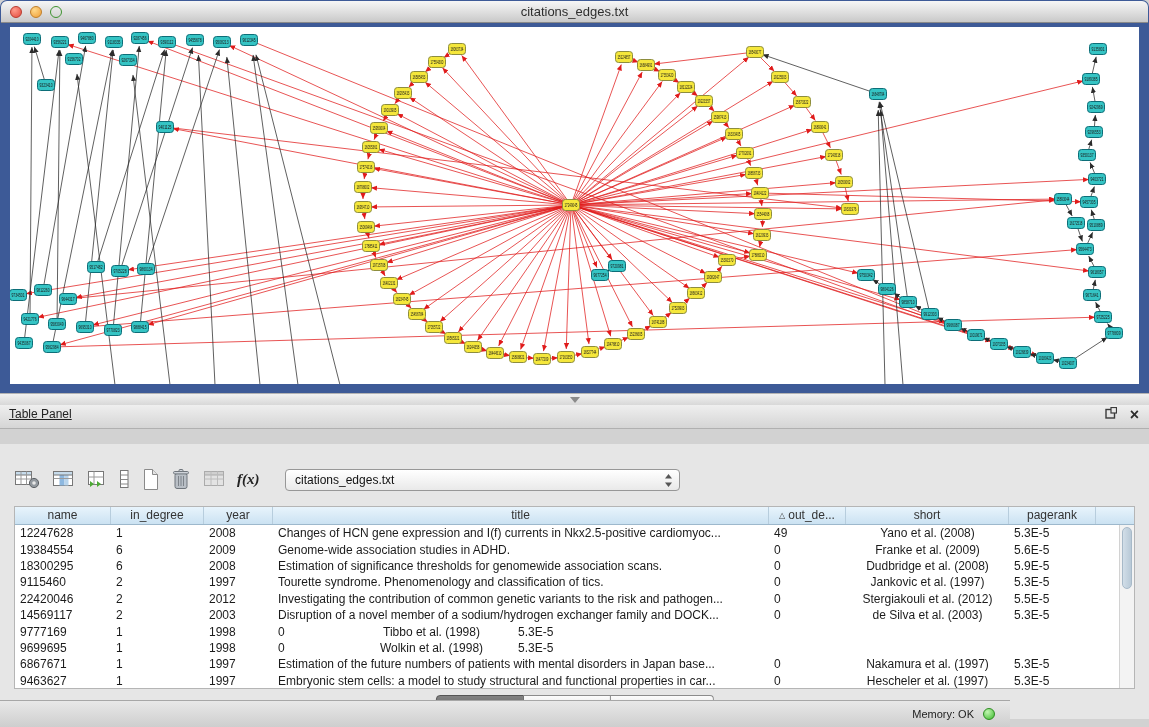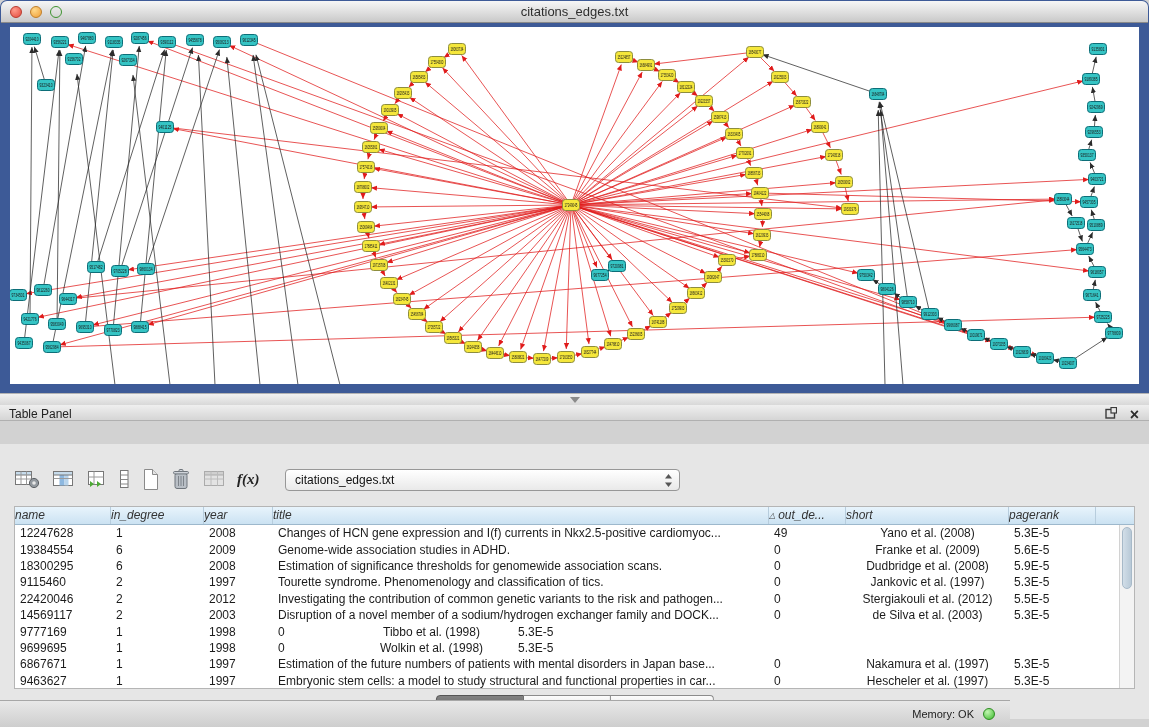--- a/index.html
+++ b/index.html
@@ -17,36 +17,36 @@
   .tl.green{background:radial-gradient(circle at 35% 30%,#b9ecb0,#55b944;);border:1px solid #3e9330;}
   .win-title{text-align:center;line-height:22px;font-size:13px;color:#2e2e2e;}
   #graph-canvas{position:absolute;left:10px;top:27px;width:1129px;height:357px;background:#ffffff;}
 
   
   #divider{position:absolute;left:0;top:393px;width:1149px;height:12px;background:linear-gradient(#f1f1f1,#d8d8d8);border-top:1px solid #b3b3b3;}
   #divider .grip{position:absolute;left:50%;top:3px;transform:translateX(-50%);width:0;height:0;
     border-left:5px solid transparent;border-right:5px solid transparent;border-top:6px solid #8b8b8b;}
 
   
-  #panel-header{position:absolute;left:0;top:405px;width:1149px;height:16px;
-    background:linear-gradient(#efefef,#d5d5d5);border-bottom:1px solid #b0b0b0;font-size:12px;color:#222;line-height:19px;padding-left:9px;}
+  #panel-header{position:absolute;left:0;top:405px;width:1149px;height:24px;
+    background:linear-gradient(#efefef,#d5d5d5);border-bottom:1px solid #b0b0b0;font-size:12px;color:#222;line-height:19px;padding-left:9px;text-decoration:underline;}
   .ph-icons{position:absolute;right:10px;top:0;height:20px;display:flex;align-items:center;gap:13px;}
   .ph-close{font-size:16px;font-weight:bold;color:#2c2c2c;line-height:18px;cursor:default;}
 
   #panel-body{position:absolute;left:0;top:425px;width:1149px;height:275px;background:#e6e6e6;margin-top:19px;}
   #toolbar{position:absolute;left:14px;top:21px;height:28px;display:flex;align-items:center;gap:11px;}
   .tb-icon{display:inline-flex;align-items:center;}
   .fx{font-family:"Liberation Serif",serif;font-style:italic;font-weight:bold;font-size:15px;color:#222;}
   #combo{position:absolute;left:285px;top:25px;width:395px;height:22px;border:1px solid #979797;border-radius:4px;
     background:linear-gradient(#ffffff,#e9e9e9);font-size:12px;line-height:20px;color:#111;padding:0 22px 0 9px;}
   #combo .combo-arrows{position:absolute;right:6px;top:3px;}
 
   #table-wrap{position:absolute;left:14px;top:62px;width:1121px;height:183px;background:#fff;border:1px solid #b5b5b5;}
   #thead{display:flex;height:18px;background:linear-gradient(#e8f4fc,#cbe2f2);border-bottom:1px solid #9db8cc;}
-  .th{font-size:12px;color:#333;line-height:17px;border-right:1px solid #b7cddd;overflow:hidden;white-space:nowrap;font-style:italic;}
+  .th{font-size:12px;color:#333;text-align:center;line-height:17px;border-right:1px solid #b7cddd;overflow:hidden;white-space:nowrap;}
   .th .sort{font-size:8px;margin-right:3px;color:#444;vertical-align:1px;}
   .c0{width:96px}.c1{width:93px}.c2{width:69px}.c3{width:496px}.c4{width:77px}.c5{width:163px}.c6{width:87px}
   .cF{flex:1;border-right:none;}
   #tbody{position:absolute;left:0;top:18px;right:15px;bottom:0;overflow:hidden;background:#fff;}
   .tr{display:flex;height:16.4px;align-items:center;}
   .td{font-size:12px;color:#1b1b1b;padding-left:5px;white-space:nowrap;overflow:hidden;}
   .td.c5{text-align:center;padding-left:0;}
   #vscroll{position:absolute;right:0;top:18px;bottom:0;width:15px;background:#f3f3f3;border-left:1px solid #d2d2d2;}
   #vscroll .thumb{position:absolute;left:2px;right:2px;top:2px;height:62px;border-radius:6px;
     background:linear-gradient(90deg,#d2dee8,#b8c9d7);border:1px solid #a7b9c8;}

